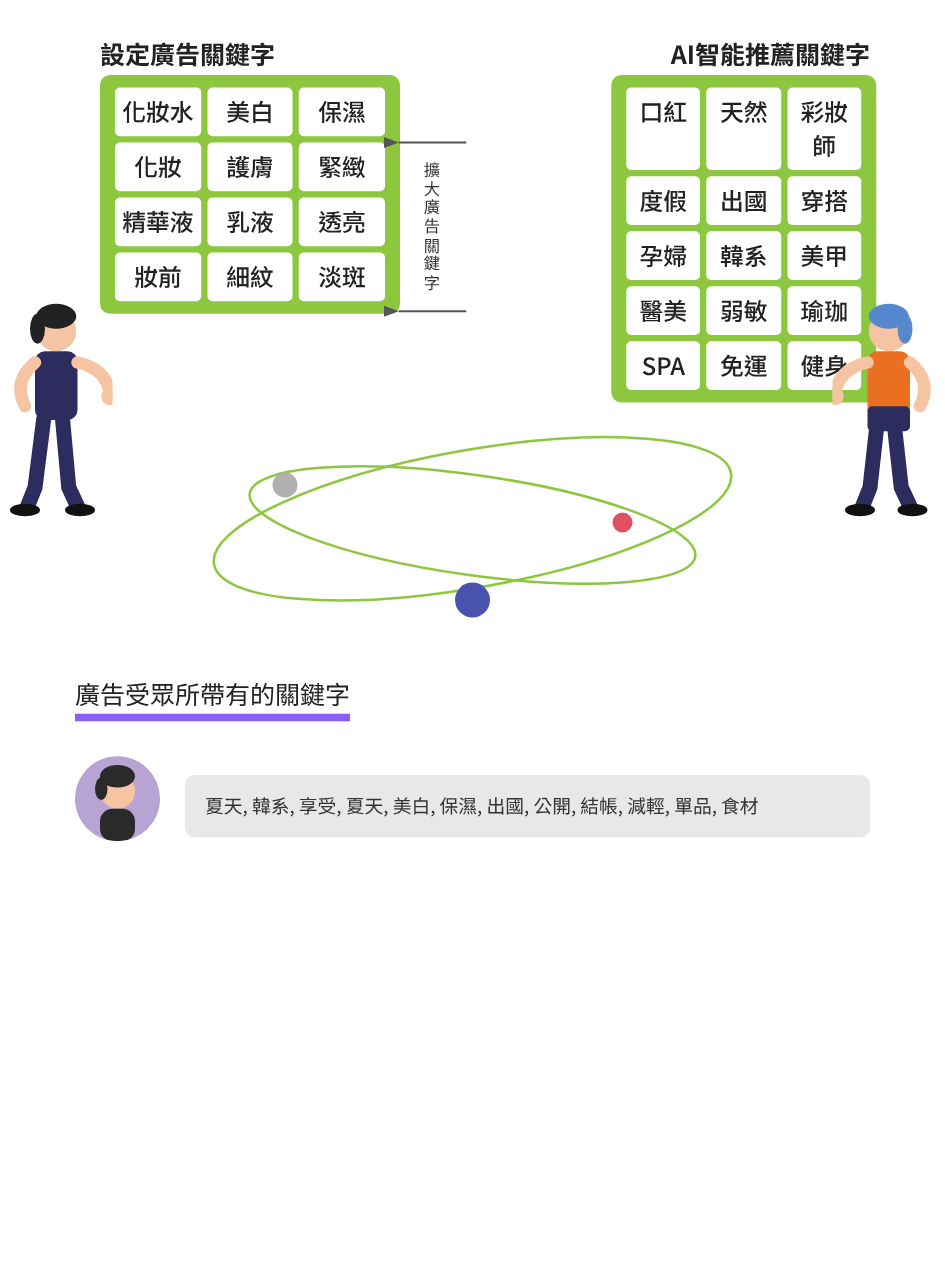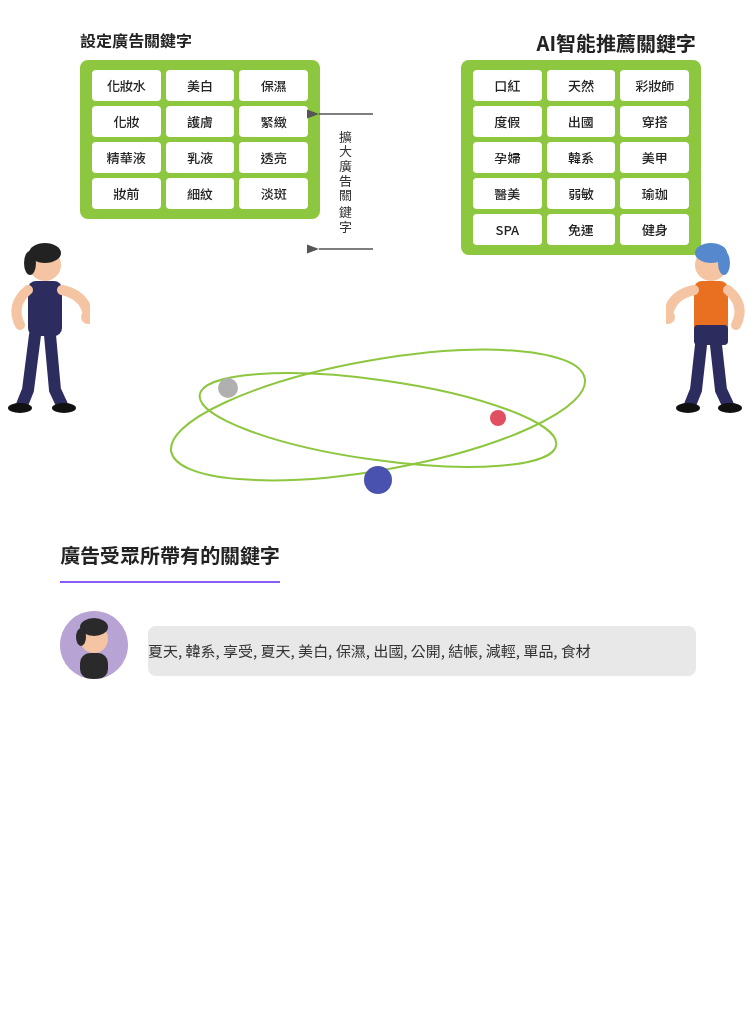--- a/index.html
+++ b/index.html
@@ -16,21 +16,21 @@
       position: relative;
       width: 756px;
       height: 520px;
     }
 
     
     .label-left {
       position: absolute;
       top: 28px;
       left: 80px;
-      font-size: 16px;
+      font-size: 20px;
       font-weight: bold;
       color: #222;
     }
     .label-right {
       position: absolute;
       top: 28px;
       right: 60px;
       font-size: 20px;
       font-weight: bold;
       color: #222;
@@ -44,40 +44,40 @@
       padding: 10px 12px;
     }
     .board-left {
       top: 60px;
       left: 80px;
       width: 240px;
     }
     .board-right {
       top: 60px;
       right: 55px;
-      width: 240px;
+      width: 212px;
     }
 
     .board-grid {
       display: grid;
       gap: 5px;
     }
     .board-left .board-grid {
       grid-template-columns: repeat(3, 1fr);
     }
     .board-right .board-grid {
       grid-template-columns: repeat(3, 1fr);
     }
 
     .keyword-cell {
       background: #fff;
       border-radius: 4px;
       text-align: center;
       padding: 6px 4px;
-      font-size: 13px;
+      font-size: 19px;
       color: #222;
       font-weight: 500;
     }
 
     
     .arrow-area {
       position: absolute;
       top: 105px;
       left: 305px;
       width: 80px;
@@ -135,25 +135,25 @@
       width: 90px;
       height: 200px;
     }
 
     
     .bottom-section {
       padding: 20px 60px 40px 60px;
     }
     .section-title {
       font-size: 20px;
-      font-weight: bold;
+      font-weight: normal;
       color: #222;
-      border-bottom: 2px solid #8b5cf6;
+      border-bottom: 6px solid #8b5cf6;
       display: inline-block;
-      padding-bottom: 12px;
+      padding-bottom: 2px;
       margin-bottom: 28px;
     }
 
     .audience-list {
       display: flex;
       flex-direction: column;
       gap: 22px;
     }
 
     .audience-item {
@@ -169,21 +169,21 @@
       flex-shrink: 0;
       display: flex;
       align-items: center;
       justify-content: center;
       overflow: hidden;
     }
 
     .keyword-box {
       background: #e8e8e8;
       border-radius: 8px;
-      padding: 12px 0;
+      padding: 12px 16px;
       font-size: 15px;
       color: #333;
       line-height: 1.7;
       flex: 1;
       margin-top: 12px;
     }
 
     
     svg { display: block; }
   </style>

